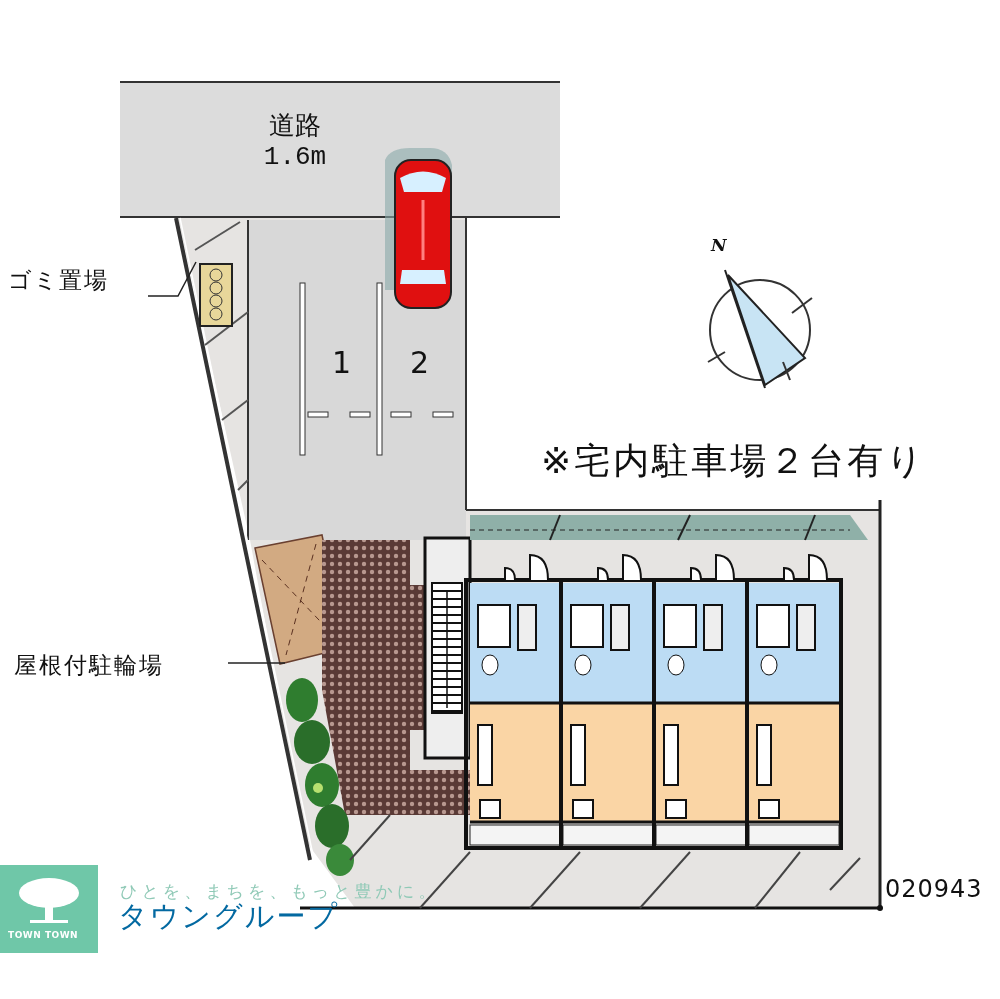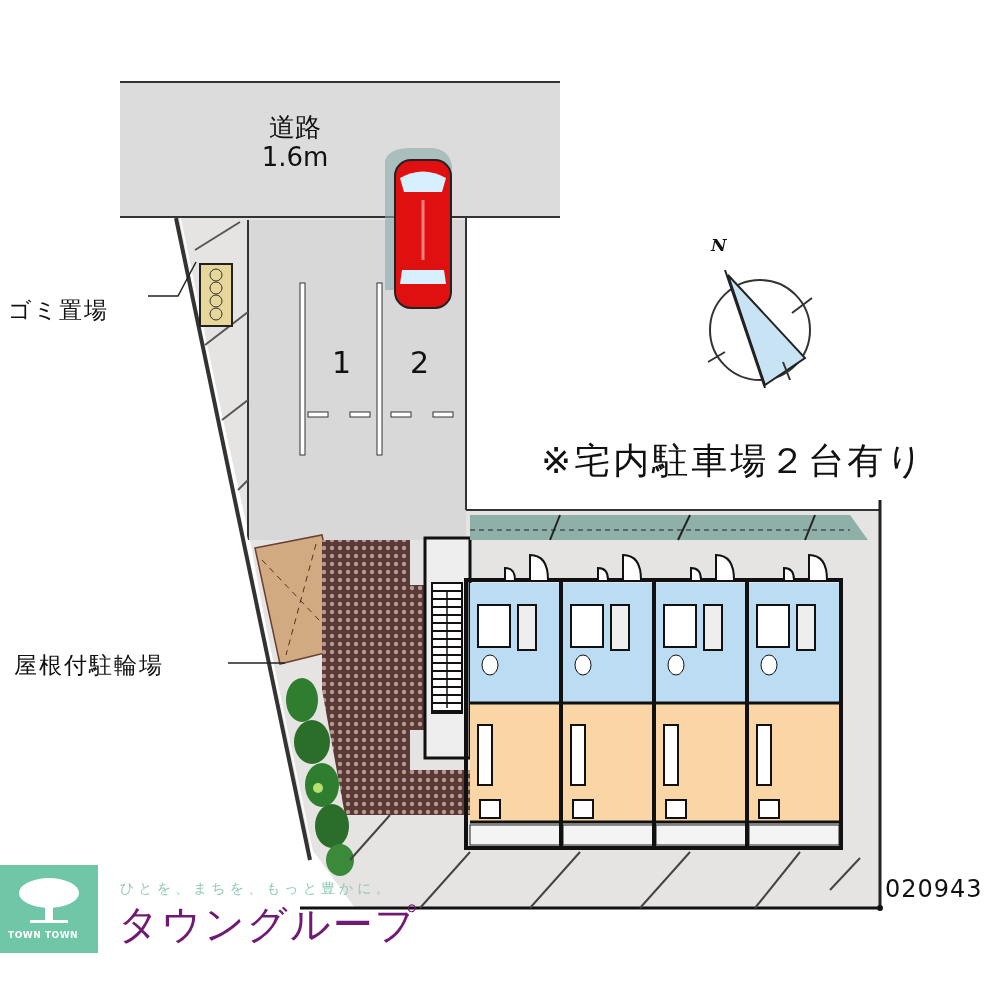--- a/index.html
+++ b/index.html
@@ -1,29 +1,29 @@
 <!DOCTYPE html>
 <html><head>
 <meta charset="utf-8">
 <style>
   html, body { margin:0; padding:0; background:#ffffff; }
   body { width:1000px; height:999px; position:relative; overflow:hidden;
          font-family:"DejaVu Sans", sans-serif; }
   svg.plan { position:absolute; left:0; top:0; width:1000px; height:999px; }
   .road-label { position:absolute; left:230px; top:112px; width:130px; text-align:center;
-                font-size:26px; line-height:30px; color:#111; }
+                font-size:26px; line-height:30px; color:#111;font-family:Liberation Mono, monospace; }
   .lbl { position:absolute; color:#111; font-size:23px; letter-spacing:2px; white-space:nowrap; }
   .slot-num { position:absolute; font-size:30px; color:#111; }
   .note { position:absolute; left:497px; top:437px; font-size:36px; color:#111; letter-spacing:3px; white-space:nowrap;margin-left:44px; }
   .north { position:absolute; left:711px; top:235px; font-family:"DejaVu Serif", serif;
            font-style:italic; font-weight:bold; font-size:17px; color:#111; }
   .code { position:absolute; left:885px; top:875px; font-size:24px; color:#111; letter-spacing:1px; }
   .logo-text { position:absolute; left:8px; top:930px; font-size:9px; font-weight:bold; color:#fff; letter-spacing:.5px; }
-  .tagline { position:absolute; left:120px; top:880px; font-size:14px; color:#8fc9b6; letter-spacing:4px; white-space:nowrap; }
-  .brand { position:absolute; left:118px; top:897px; font-size:40px; color:#701a75; letter-spacing:2px; white-space:nowrap; }
+  .tagline { position:absolute; left:120px; top:880px; font-size:17px; color:#8fc9b6; letter-spacing:4px; white-space:nowrap; }
+  .brand { position:absolute; left:118px; top:897px; font-size:29px; color:#0369a1; letter-spacing:2px; white-space:nowrap; }
 </style>
 </head>
 <body>
 
 <svg class="plan" viewBox="0 0 1000 999">
   <defs>
     <pattern id="brick" width="8" height="8" patternUnits="userSpaceOnUse">
       <rect width="8" height="8" fill="#5a3a36"></rect>
       <circle cx="4" cy="4" r="2.2" fill="#b89890"></circle>
     </pattern>
@@ -210,21 +210,21 @@
     <rect x="45" y="900" width="8" height="22" fill="#fff"></rect>
     <rect x="30" y="920" width="38" height="3" fill="#fff"></rect>
   </g>
 </svg>
 
 <div class="road-label">
   <div>道路</div>
   <div>1.6m</div>
 </div>
 
-<div class="lbl" style="left:8px; top:295px;">ゴミ置場</div>
+<div class="lbl" style="left:8px; top:265px;">ゴミ置場</div>
 <div class="lbl" style="left:14px; top:650px;">屋根付駐輪場</div>
 
 <div class="slot-num" style="left:332px; top:345px;">1</div>
 <div class="slot-num" style="left:410px; top:345px;">2</div>
 
 <div class="note">※宅内駐車場２台有り</div>
 
 <div class="north">N</div>
 
 <div class="code">020943</div>

